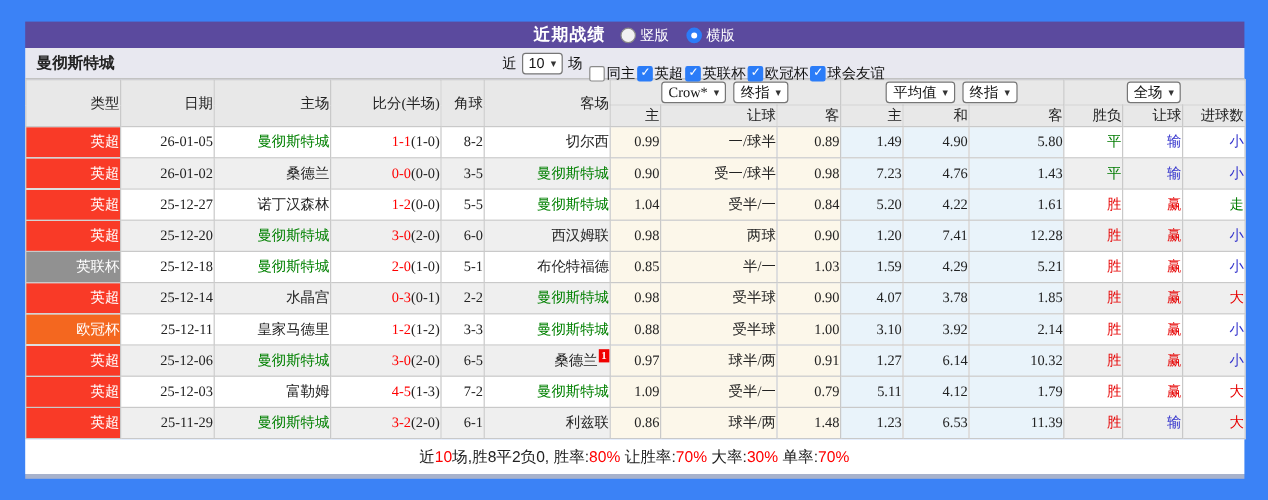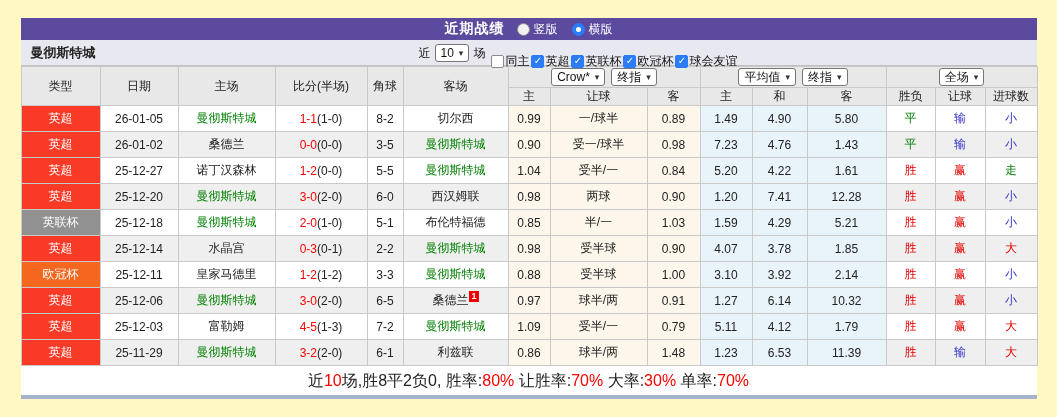--- a/index.html
+++ b/index.html
@@ -2,21 +2,21 @@
 <html><head>
 <meta charset="utf-8">
 <style>
   * { box-sizing: border-box; }
   html,body { margin:0; padding:0; }
   body {
     width:1057px; height:417px; background:#000;
     font-family:"Liberation Sans","DejaVu Sans",sans-serif;
     overflow:hidden;
   }
-  .stage { width:1057px; height:417px; background:#fef9c3; }
+  .stage { width:1057px; height:417px; background:#3b82f6; }
   .panel { width:1016px; margin:0 auto; position:relative; top:18px; }
 
   
   .tbar {
     height:22px; background:#5b4a9e; color:#fff;
     display:flex; align-items:center; justify-content:center; gap:12px;
   }
   .tbar .title { font-size:14px; font-weight:bold; letter-spacing:1px; }
   .radio-item { display:inline-flex; align-items:center; gap:4px; font-size:12px; cursor:default; }
   .radio { width:13px; height:13px; border-radius:50%; background:#f2f2f2; border:1px solid #8a8a8a; display:inline-block; }
@@ -37,21 +37,21 @@
   .chev { font-size:9px; color:#333; line-height:1; }
   .cbl { display:inline-flex; align-items:center; gap:1px; margin-left:2px; }
   .cb {
     width:13px; height:13px; border-radius:2px; background:#fff; border:1px solid #8a8a8a;
     display:inline-flex; align-items:center; justify-content:center;
     font-size:10px; color:#fff; line-height:1; font-weight:bold;
   }
   .cb.on { background:#2b7cf8; border-color:#2b7cf8; }
 
   
-  table { border-collapse:collapse; table-layout:fixed; width:1016px; font-size:12px; text-align:center; background:#fff; }
+  table { border-collapse:collapse; table-layout:fixed; width:1016px; font-size:12px; text-align:right; background:#fff;font-family:Liberation Serif, serif; }
   th, td { border:1px solid #c9c9c9; padding:0; overflow:hidden; white-space:nowrap; }
   thead th { background:#e8e8e8; font-weight:normal; color:#222; }
   .hdr-top th { height:21px; }
   .hdr-sub th { height:16px; }
   .grp { }
   .grp-inner { display:flex; align-items:center; justify-content:center; gap:6px; }
   tbody td { height:26px; color:#222; }
   tbody tr:nth-child(even) td { background:#efefef; }
   tbody td.asia { background:#fcf7ea !important; }
   tbody td.eu   { background:#e9f3fa !important;margin-left:24px; }
@@ -60,21 +60,21 @@
   .ft { color:#ff0000; }
   .ht { color:#222; }
   .mark {
     display:inline-block; background:#f00000; color:#fff; font-size:9px; line-height:11px;
     padding:0 2px; margin-left:1px; position:relative; top:-5px; font-weight:bold;
   }
 
   
   .footer {
     height:29px; line-height:29px; background:#fff; text-align:center;
-    font-size:16px; color:#222;
+    font-size:13px; color:#222;
   }
   .footer .red { color:#ff0000; }
   .bottom-strip { height:4px; background:#a7b2cc; }
 </style>
 </head>
 <body>
 
 <div class="stage">
   <div class="panel">
 

